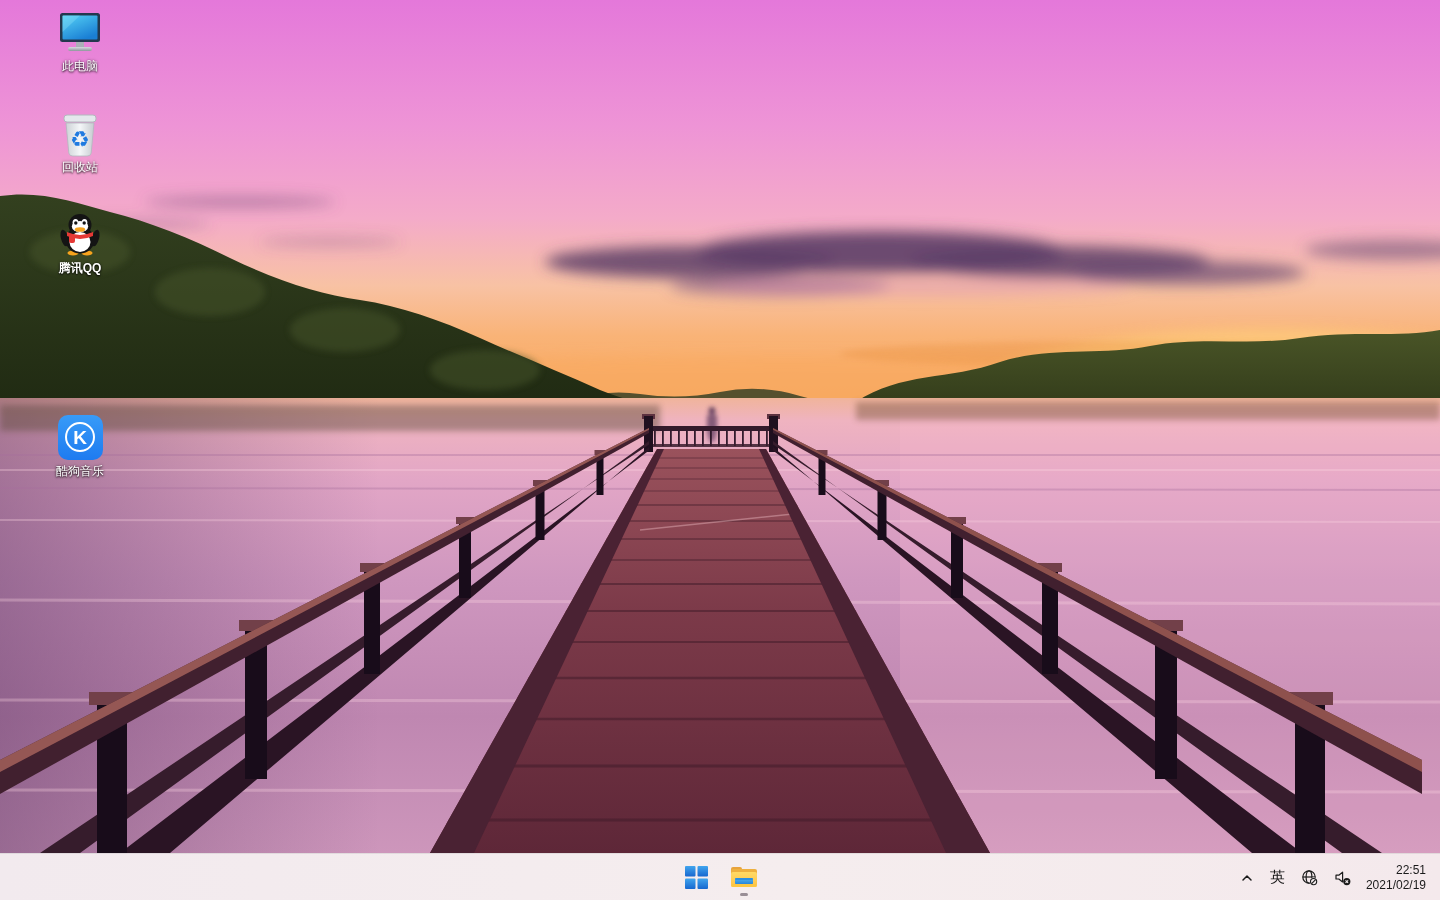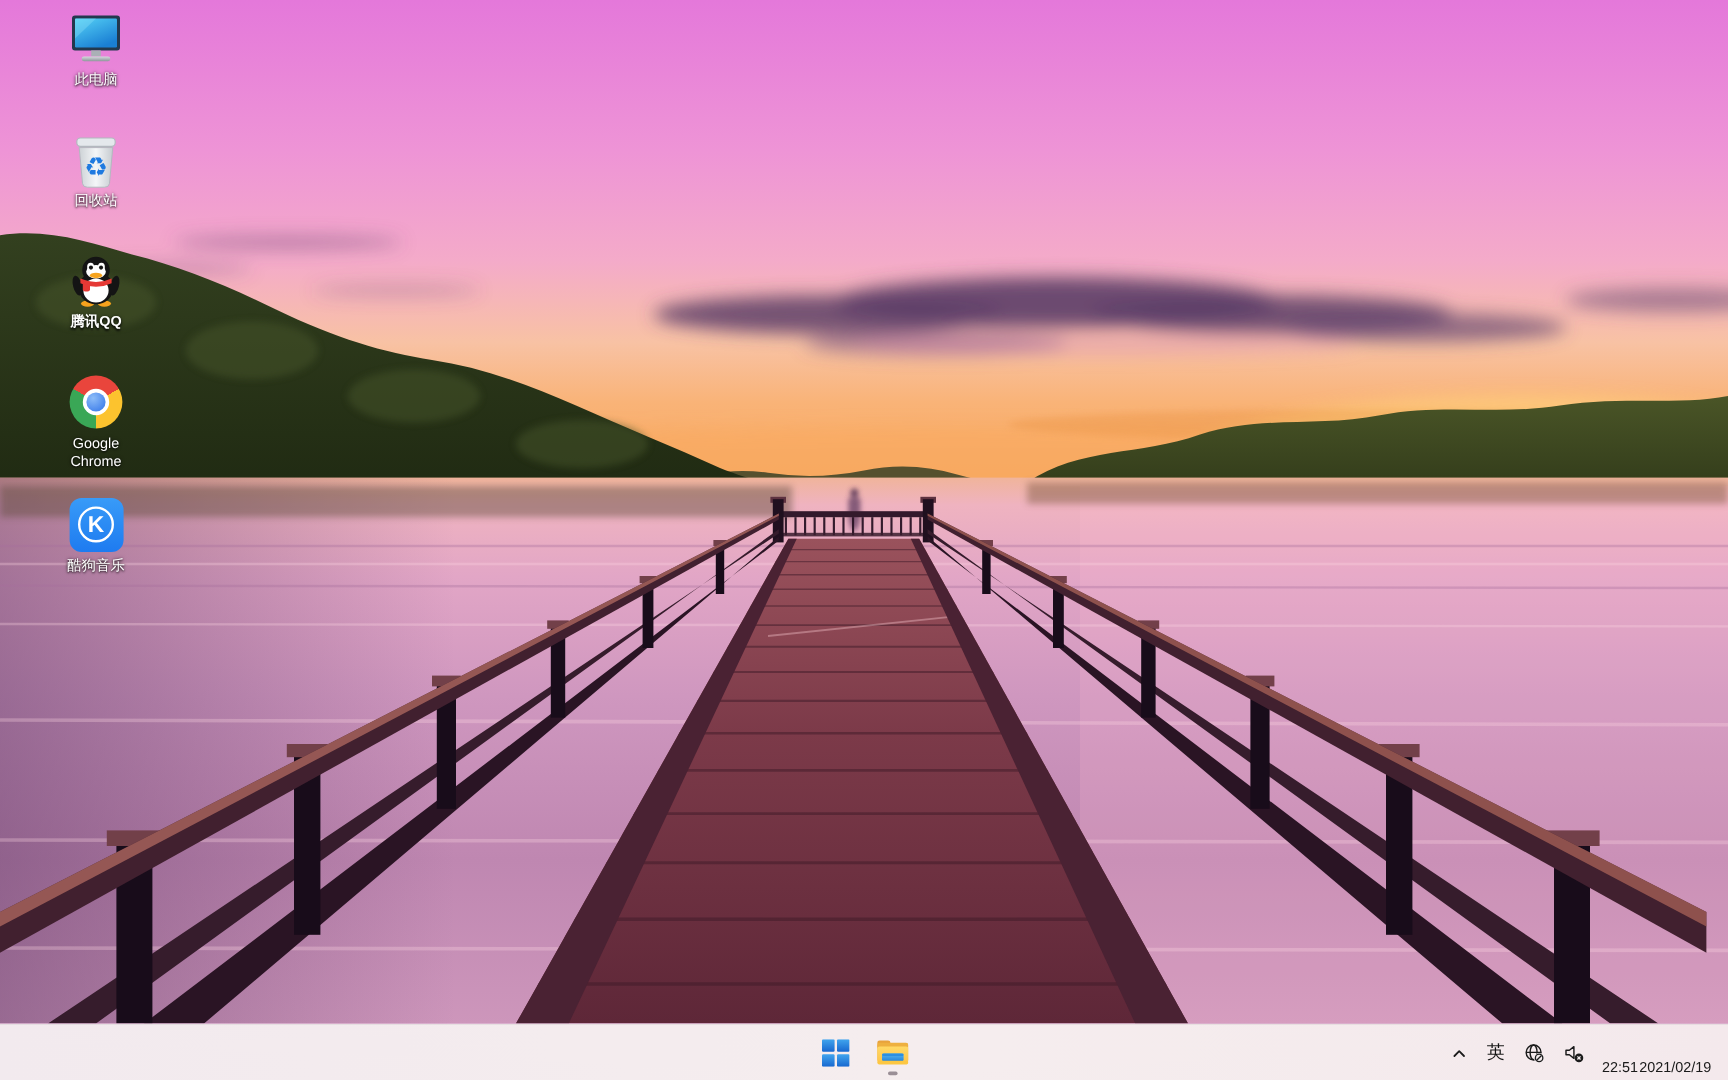--- a/index.html
+++ b/index.html
@@ -40,21 +40,21 @@
     display:flex; align-items:center; gap:8px; }
   .tb-btn { position:relative; width:40px; height:40px; border:none; background:transparent; border-radius:5px;
     display:flex; align-items:center; justify-content:center; cursor:pointer; }
   .run-dot { position:absolute; bottom:2px; left:50%; transform:translateX(-50%);
     width:8px; height:3px; border-radius:2px; background:#9a8f96; }
 
   .tb-tray { position:absolute; right:8px; top:0; height:47px; display:flex; align-items:center; gap:2px; }
   .tray-btn { height:36px; border:none; background:transparent; border-radius:5px;
     display:flex; align-items:center; justify-content:center; padding:0 7px; cursor:pointer; color:#1b1b1b; }
   .ime { font-size:15px; color:#151515; }
-  .clock { flex-direction:row; align-items:flex-end; gap:1px; padding:0 6px; }
+  .clock { flex-direction:column; align-items:flex-end; gap:1px; padding:0 6px; }
   .clock span { font-size:12px; line-height:14px; color:#1a1a1a; white-space:nowrap; }
 </style>
 </head>
 <body>
 
 <div id="desktop">
 
   <svg id="wall" viewBox="0 0 1440 853" preserveAspectRatio="none">
     <defs>
       <linearGradient id="skyG" x1="0" y1="0" x2="0" y2="1">
@@ -310,26 +310,20 @@
         <circle cx="19.8" cy="13" r="1.7" fill="#141414"></circle>
         <circle cx="28.2" cy="13" r="1.7" fill="#141414"></circle>
         <ellipse cx="24" cy="19.5" rx="5.2" ry="2.3" fill="#f6a31d"></ellipse>
         <path d="M11,22 Q24,28 37,22 L37,26 Q24,32 11,26 Z" fill="#e53935"></path>
         <rect x="13" y="24" width="6" height="9" rx="2" fill="#e53935"></rect>
       </svg>
     </span>
     <span class="lbl">腾讯QQ</span>
   </div>
 
-  <div class="dicon" id="ic-chrome">
-    <span class="ic">
-        <span class="chrome-ball"></span>
-      </span>
-    <span class="lbl">Google Chrome</span>
-  </div>
 
   <div class="dicon" id="ic-kugou">
     <span class="ic">
       <span class="kugou-sq">
           <span class="kugou-ring">K</span>
         </span>
     </span>
     <span class="lbl">酷狗音乐</span>
   </div>
 

